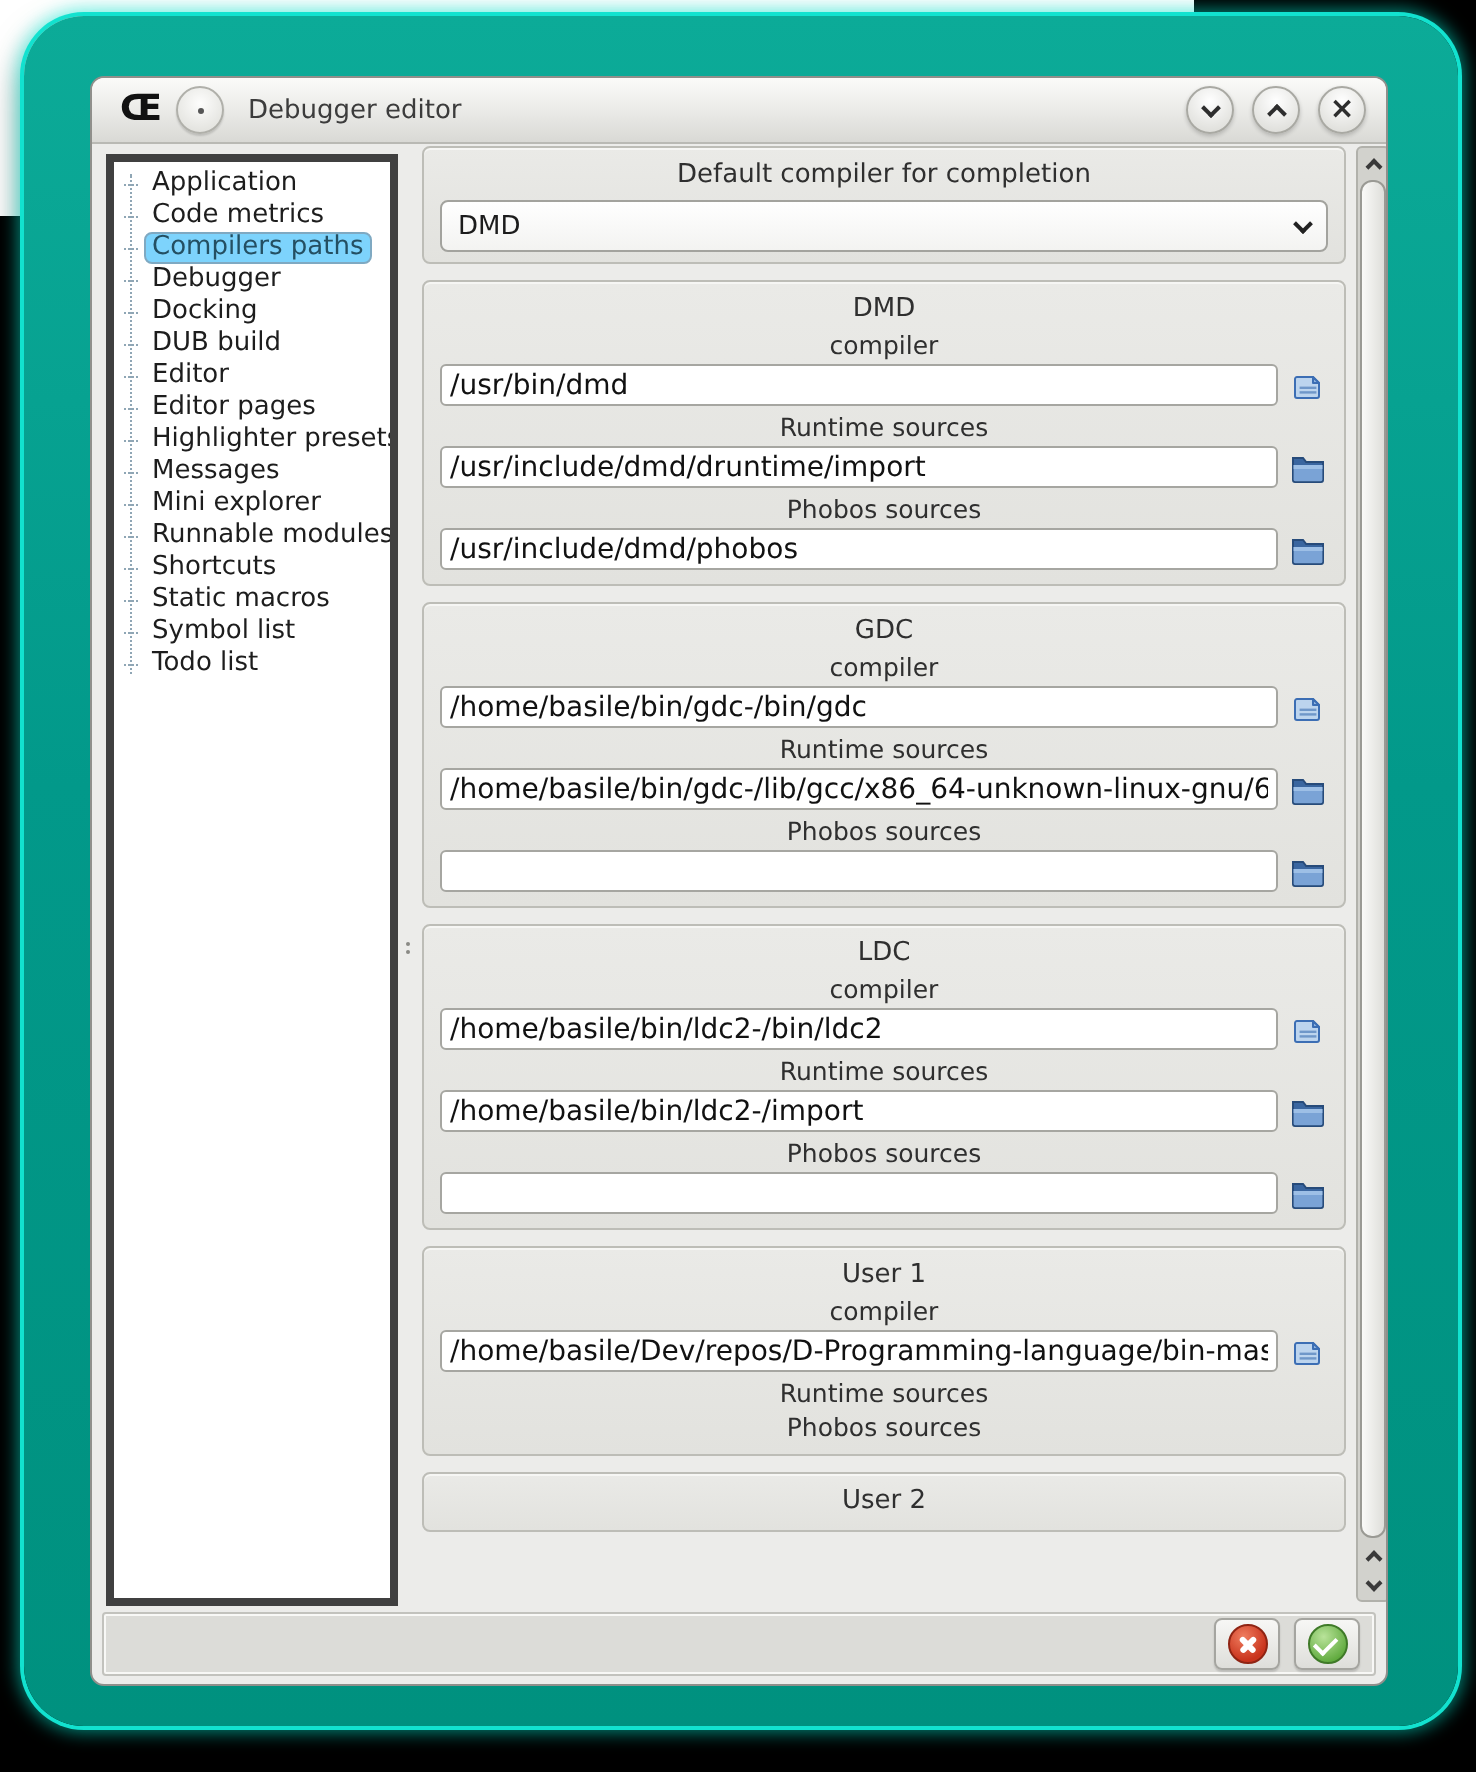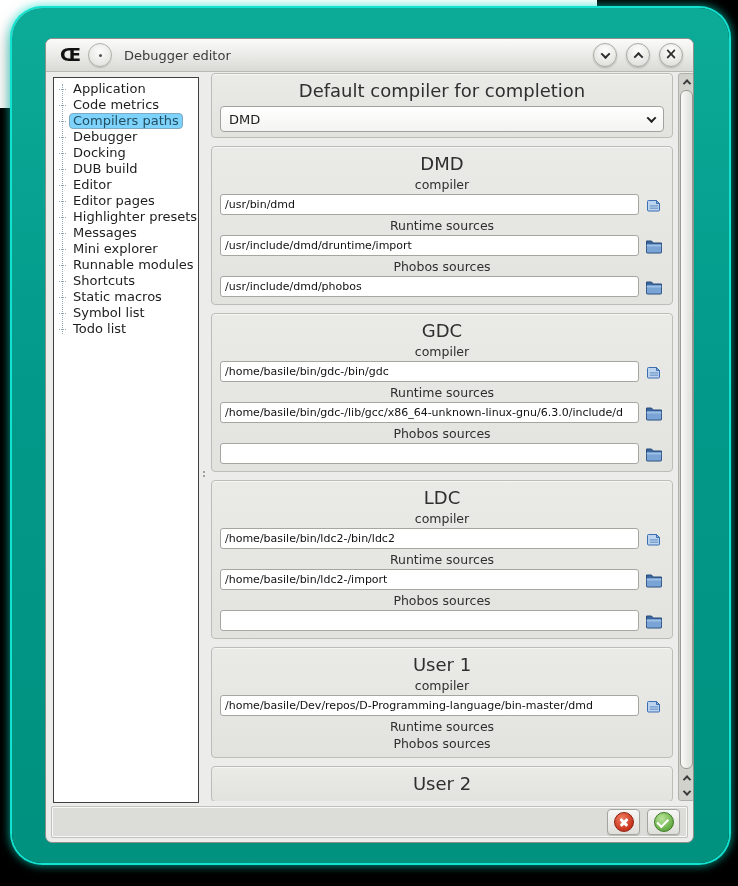--- a/index.html
+++ b/index.html
@@ -29,46 +29,46 @@
   .winbtn{width:24px;height:24px;border-radius:50%;border:1px solid #a9a9a3;margin-left:9px;
     background:radial-gradient(circle at 50% 30%,#ffffff,#d8d8d3);box-shadow:0 1px 2px rgba(0,0,0,.2);
     display:flex;align-items:center;justify-content:center;box-sizing:border-box;}
   .chev{width:7px;height:7px;border-right:2px solid #2e2e2e;border-bottom:2px solid #2e2e2e;box-sizing:border-box;}
   .chev.down{transform:rotate(45deg) translate(-1px,-1px);}
   .chev.up{transform:rotate(-135deg) translate(-1px,-1px);}
   .xg{font-size:15px;font-weight:700;color:#2e2e2e;line-height:1;margin-top:-1px;}
 
   
   .sidebar{position:absolute;left:7px;top:38px;width:146px;height:726px;background:#fff;
-    border:1px solid #404040;box-sizing:border-box;padding:3px 0 0 3px;overflow:hidden;}
+    border:4px solid #404040;box-sizing:border-box;padding:3px 0 0 3px;overflow:hidden;}
   .treewrap{position:relative;}
   .treeline{position:absolute;left:5px;top:3px;height:250px;border-left:1px dotted #8fa6b5;}
   .tree-item{display:flex;align-items:center;height:16px;font-size:13px;color:#1d1d1d;cursor:default;}
   .dash{width:7px;border-top:1px dotted #8fa6b5;margin:0 3px 0 2px;flex:none;}
   .tree-label{padding:0 3px;border:1px solid transparent;border-radius:4px;line-height:14px;white-space:nowrap;}
   .tree-item.selected .tree-label{background:#7dd3fc;border-color:#7fa9c2;color:#244f62;}
 
   
   .splitter{position:absolute;left:153px;top:38px;width:12px;height:726px;}
   .spl-dots{position:absolute;left:4px;top:392px;}
   .spl-dots i{display:block;width:2px;height:2px;border-radius:50%;background:#8a8a85;margin:2px 0;}
 
   
   .main{position:absolute;left:165px;top:34px;width:462px;height:728px;overflow:hidden;}
   .panel{background:linear-gradient(180deg,#eaeae7,#e2e2de);border:1px solid #bdbdb7;border-radius:4px;
     box-sizing:border-box;margin-bottom:8px;padding:3px 8px 5px 8px;box-shadow:inset 0 1px 0 #f6f6f4;}
-  .panel-title{text-align:center;font-size:18px;color:#2f2f2f;padding:3px 0 2px 0;}
+  .panel-title{text-align:center;font-size:13px;color:#2f2f2f;padding:3px 0 2px 0;}
   .combo{height:24px;background:linear-gradient(180deg,#ffffff,#f3f3f1);border:1px solid #a3a39e;border-radius:4px;
     display:flex;align-items:center;padding:0 8px;font-size:13px;color:#1c1c1c;margin-top:3px;cursor:default;}
   .combo-label{flex:1;}
   .combo .chev{border-color:#222;}
   .field-label{text-align:center;font-size:12.5px;color:#2f2f2f;height:17px;line-height:17px;}
   .field-row{display:flex;align-items:center;height:23px;margin-bottom:1px;}
   input.path{flex:1;height:21px;border:1px solid #a6a6a1;border-radius:3px;background:#fff;
-    font-family:"DejaVu Sans",sans-serif;font-size:11px;color:#111;padding:0 4px;box-sizing:border-box;outline:none;}
+    font-family:"DejaVu Sans",sans-serif;font-size:14px;color:#111;padding:0 4px;box-sizing:border-box;outline:none;}
   .icon-btn{width:20px;height:18px;margin-left:5px;flex:none;display:flex;align-items:center;justify-content:center;cursor:pointer;}
   .icon-btn svg{display:block;}
 
   
   .vscroll{position:absolute;left:632px;top:34px;width:17px;height:728px;
     background:#d2d2cd;border:1px solid #b1b1ab;border-radius:3px;box-sizing:border-box;
     display:flex;flex-direction:column;align-items:center;}
   .sb-btn{width:15px;height:15px;display:flex;align-items:center;justify-content:center;flex:none;}
   .sb-btn .chev{width:6px;height:6px;border-width:2px;border-color:#3a3a3a;}
   .sb-thumb{width:11px;flex:1;margin:1px 0;border:1px solid #9a9a94;border-radius:6px;

